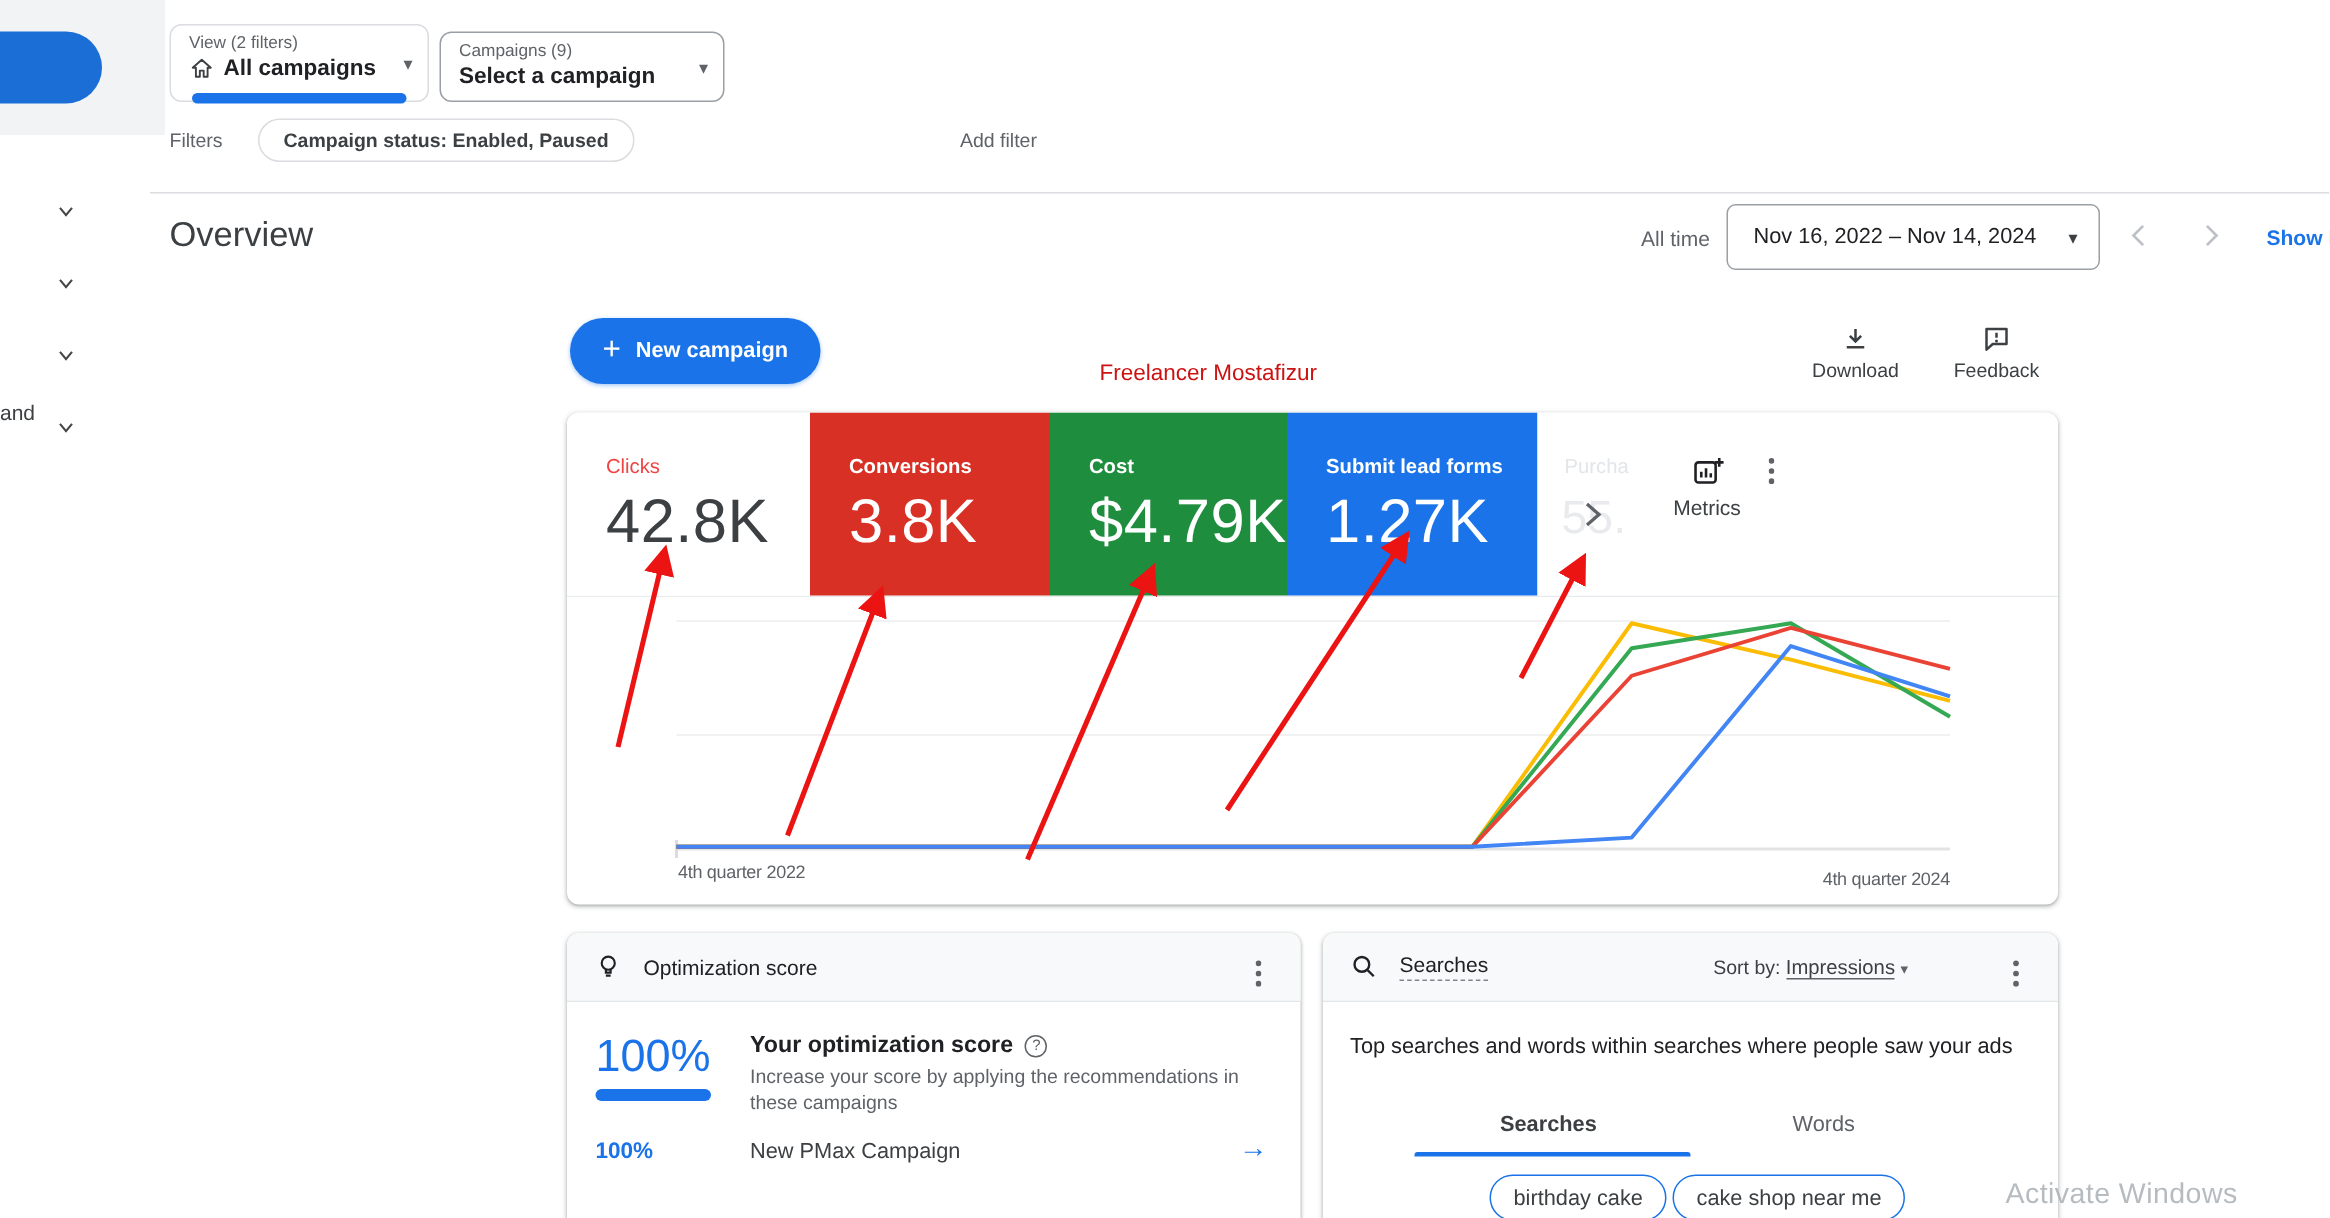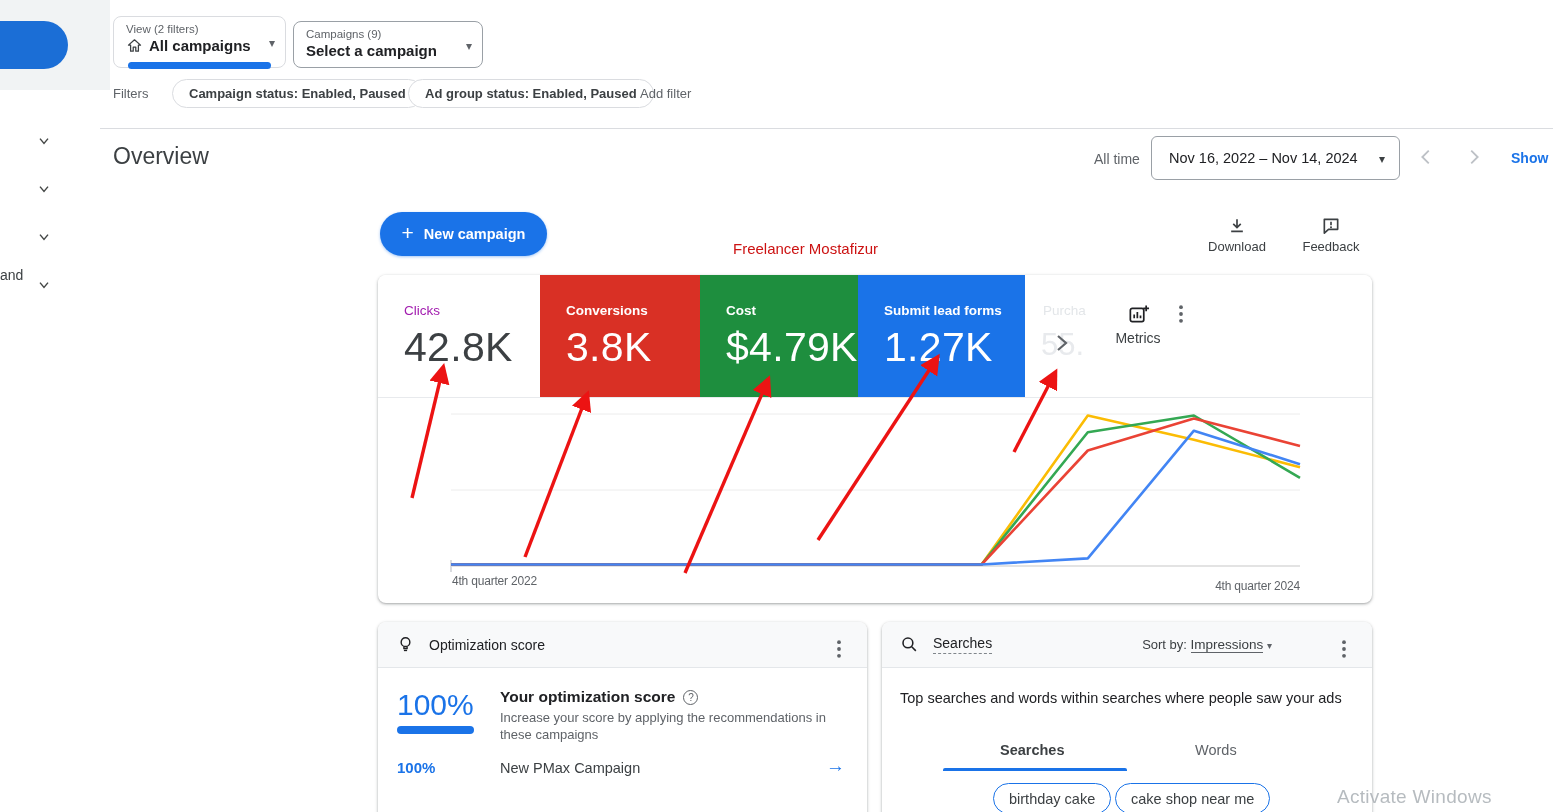--- a/index.html
+++ b/index.html
@@ -140,23 +140,20 @@
     <span class="sel-value">
         <span>Select a campaign</span>
       </span>
     <span class="caret">▾</span>
   </div>
 
   <span class="filters-label">Filters</span>
   <div class="chip" style="left:172px;">
     <span>Campaign status: Enabled, Paused</span>
   </div>
-  <div class="chip" style="left:408px;">
-    <span>Ad group status: Enabled, Paused</span>
-  </div>
   <span class="add-filter">Add filter</span>
 
   <div class="top-divider"></div>
 
   <svg class="side-chev" style="top:133px;" viewBox="0 0 20 20">
       <polyline points="5,7 10,13 15,7" fill="none" stroke="currentColor" stroke-width="1.8"></polyline>
     </svg>
   <svg class="side-chev" style="top:181px;" viewBox="0 0 20 20">
       <polyline points="5,7 10,13 15,7" fill="none" stroke="currentColor" stroke-width="1.8"></polyline>
     </svg>
@@ -215,21 +212,21 @@
           <polyline points="73.0,289.5 179.1,289.5 285.3,289.5 391.4,289.5 497.5,289.5 603.6,289.5 709.8,157.2 815.9,140.5 922.0,202.8" fill="none" stroke="#34a853" stroke-width="2.6" stroke-linejoin="round"></polyline>
           <polyline points="73.0,289.5 179.1,289.5 285.3,289.5 391.4,289.5 497.5,289.5 603.6,289.5 709.8,175.5 815.9,143.6 922.0,170.9" fill="none" stroke="#ea4335" stroke-width="2.6" stroke-linejoin="round"></polyline>
           <polyline points="73.0,289.5 179.1,289.5 285.3,289.5 391.4,289.5 497.5,289.5 603.6,289.5 709.8,283.4 815.9,155.7 922.0,189.2" fill="none" stroke="#4285f4" stroke-width="2.6" stroke-linejoin="round"></polyline>
         </g>
     </svg>
     <span class="axis-label" style="left:74px; top:299px;">4th quarter 2022</span>
     <span class="axis-label" style="right:72px; top:304px;">4th quarter 2024</span>
 
     <div class="score-row">
       <div class="scorecard" style="background: rgb(255, 255, 255); width: 162px;">
-        <span class="sc-label" style="color: #a21caf;">Clicks</span>
+        <span class="sc-label" style="color: #ef4444;">Clicks</span>
         <span class="sc-value" style="color: rgb(60, 64, 67);">42.8K</span>
       </div>
       <div class="scorecard" style="background: rgb(217, 48, 37); width: 160px;">
         <span class="sc-label" style="font-weight: bold; color: rgb(255, 255, 255);">Conversions</span>
         <span class="sc-value" style="color: rgb(255, 255, 255);">3.8K</span>
       </div>
       <div class="scorecard" style="background: rgb(30, 142, 62); width: 158px;">
         <span class="sc-label" style="font-weight: bold; color: rgb(255, 255, 255);">Cost</span>
         <span class="sc-value" style="color: rgb(255, 255, 255);">$4.79K</span>
       </div>

